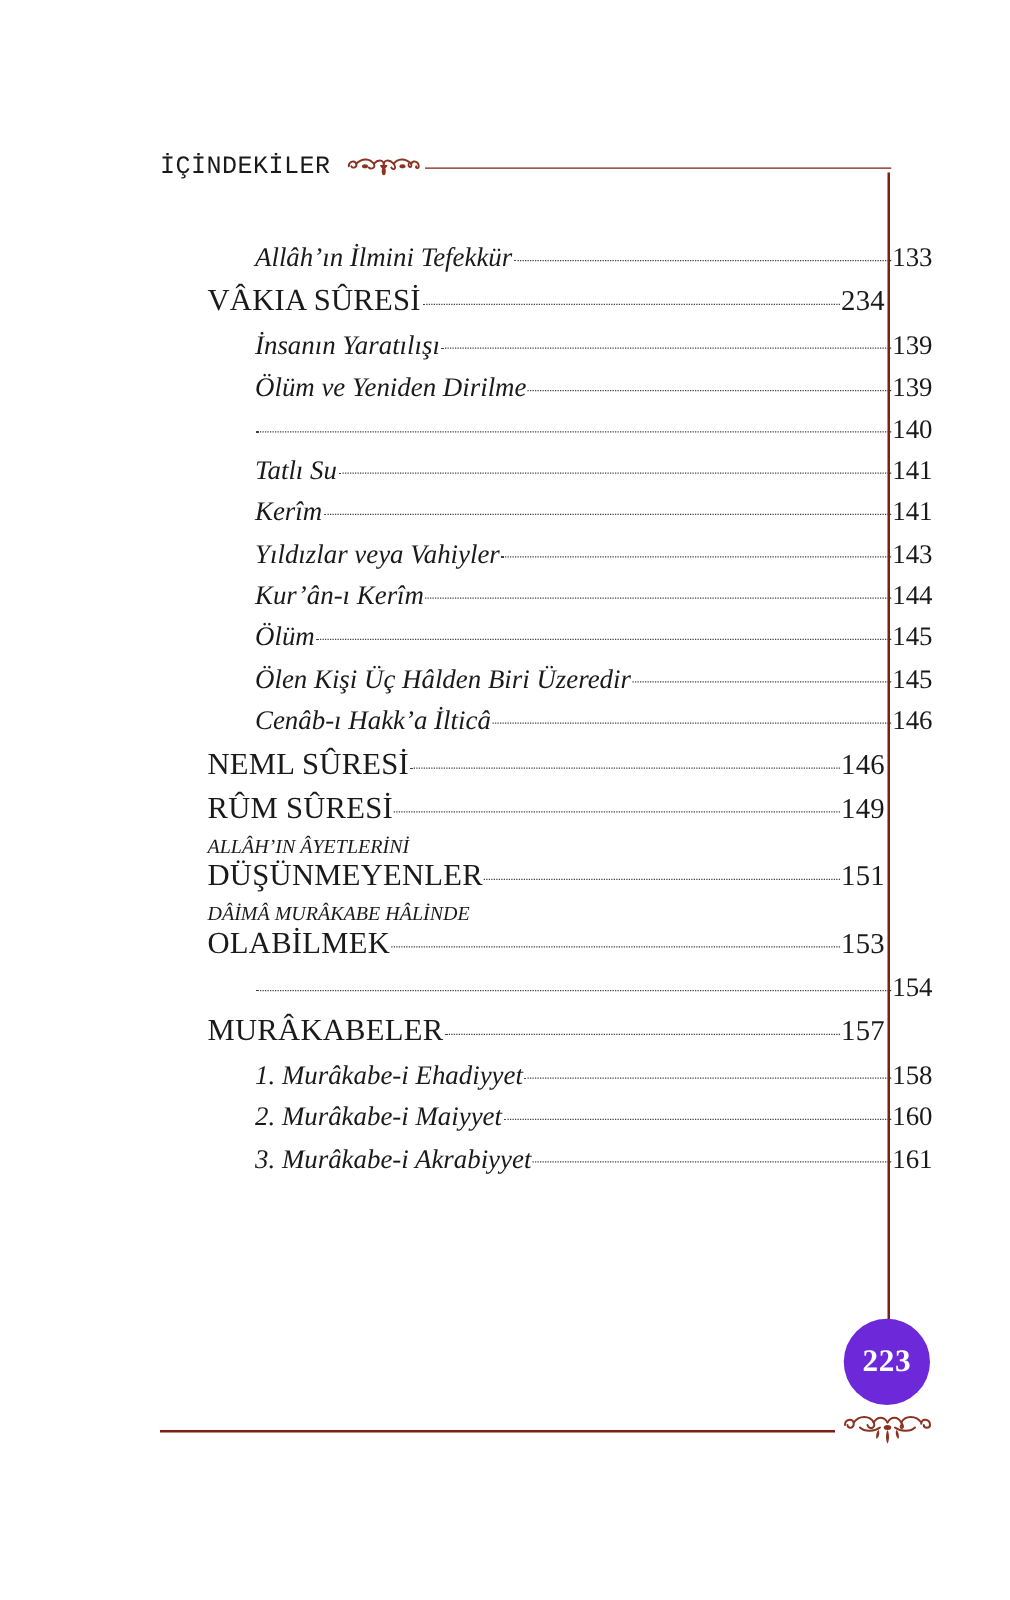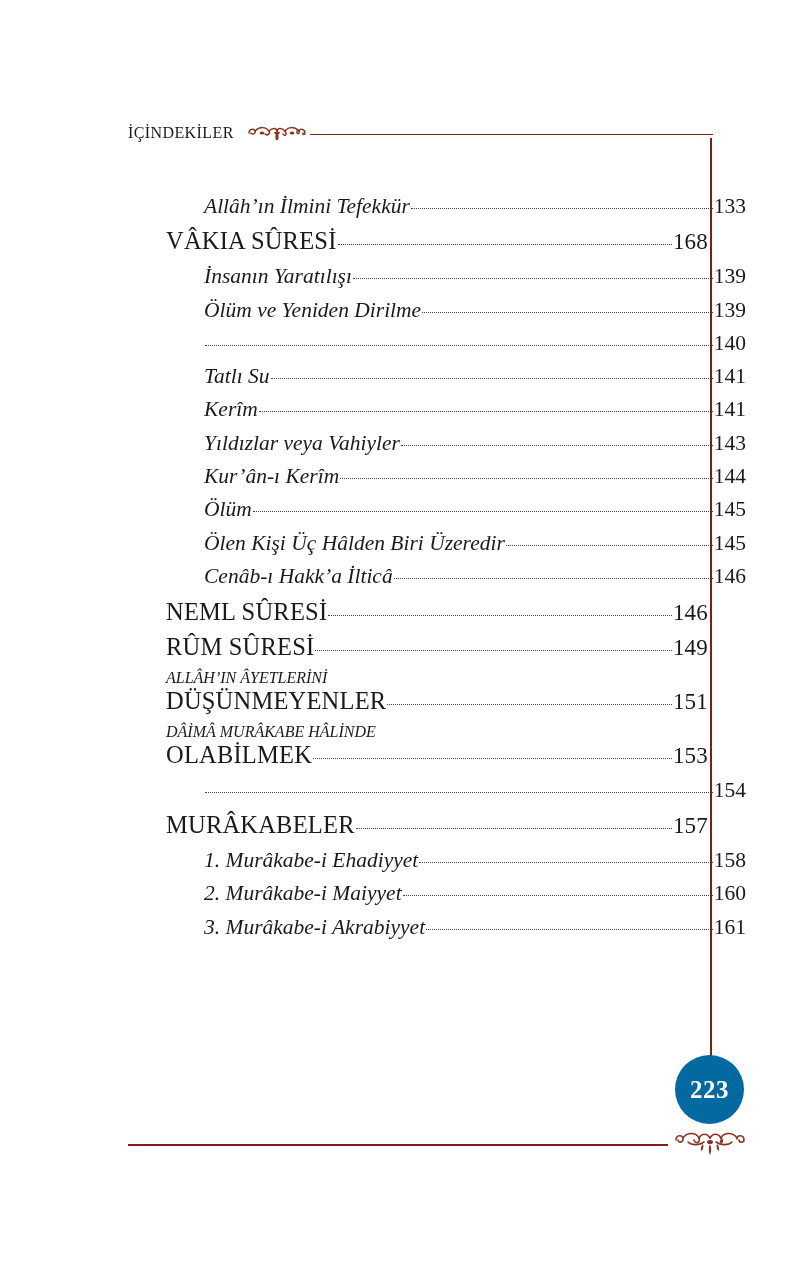--- a/index.html
+++ b/index.html
@@ -27,22 +27,22 @@
   .header {
     position: absolute;
     left: 128px;
     top: 118px;
     width: 585px;
     height: 30px;
     display: flex;
     align-items: center;
   }
   .header-title {
-    font-family: Liberation Serif, serif;
-    font-size: 16px;
+    font-family: Liberation Mono, monospace;
+    font-size: 20px;
     letter-spacing: 0.4px;
     color: #1a1a1a;
     white-space: nowrap;
     text-align: right;
   }
   .header-orn {
     margin-left: 12px;
     flex: 0 0 auto;
     line-height: 0;
   }
@@ -150,21 +150,21 @@
   .entry.wrap .line2row .lbl { white-space: pre; }
 
   
   .folio {
     position: absolute;
     left: 675px;
     top: 1055px;
     width: 69px;
     height: 69px;
     border-radius: 50%;
-    background: #0369a1;
+    background: #6d28d9;
     color: #ffffff;
     display: flex;
     align-items: center;
     justify-content: center;
     font-family: "Liberation Serif", "DejaVu Serif", serif;
     font-size: 25px;
     font-weight: bold;
     letter-spacing: 0.5px;
   }
 
@@ -212,21 +212,21 @@
 
   <div class="toc" id="toc">
       <div class="entry lvl-section">
         <span class="lbl">Allâh’ın İlmini Tefekkür</span>
         <span class="dots"></span>
         <span class="pg">133</span>
       </div>
       <div class="entry lvl-chapter">
         <span class="lbl">VÂKIA SÛRESİ</span>
         <span class="dots"></span>
-        <span class="pg">168</span>
+        <span class="pg">234</span>
       </div>
       <div class="entry lvl-section">
         <span class="lbl">İnsanın Yaratılışı</span>
         <span class="dots"></span>
         <span class="pg">139</span>
       </div>
       <div class="entry lvl-section">
         <span class="lbl">Ölüm ve Yeniden Dirilme</span>
         <span class="dots"></span>
         <span class="pg">139</span>

